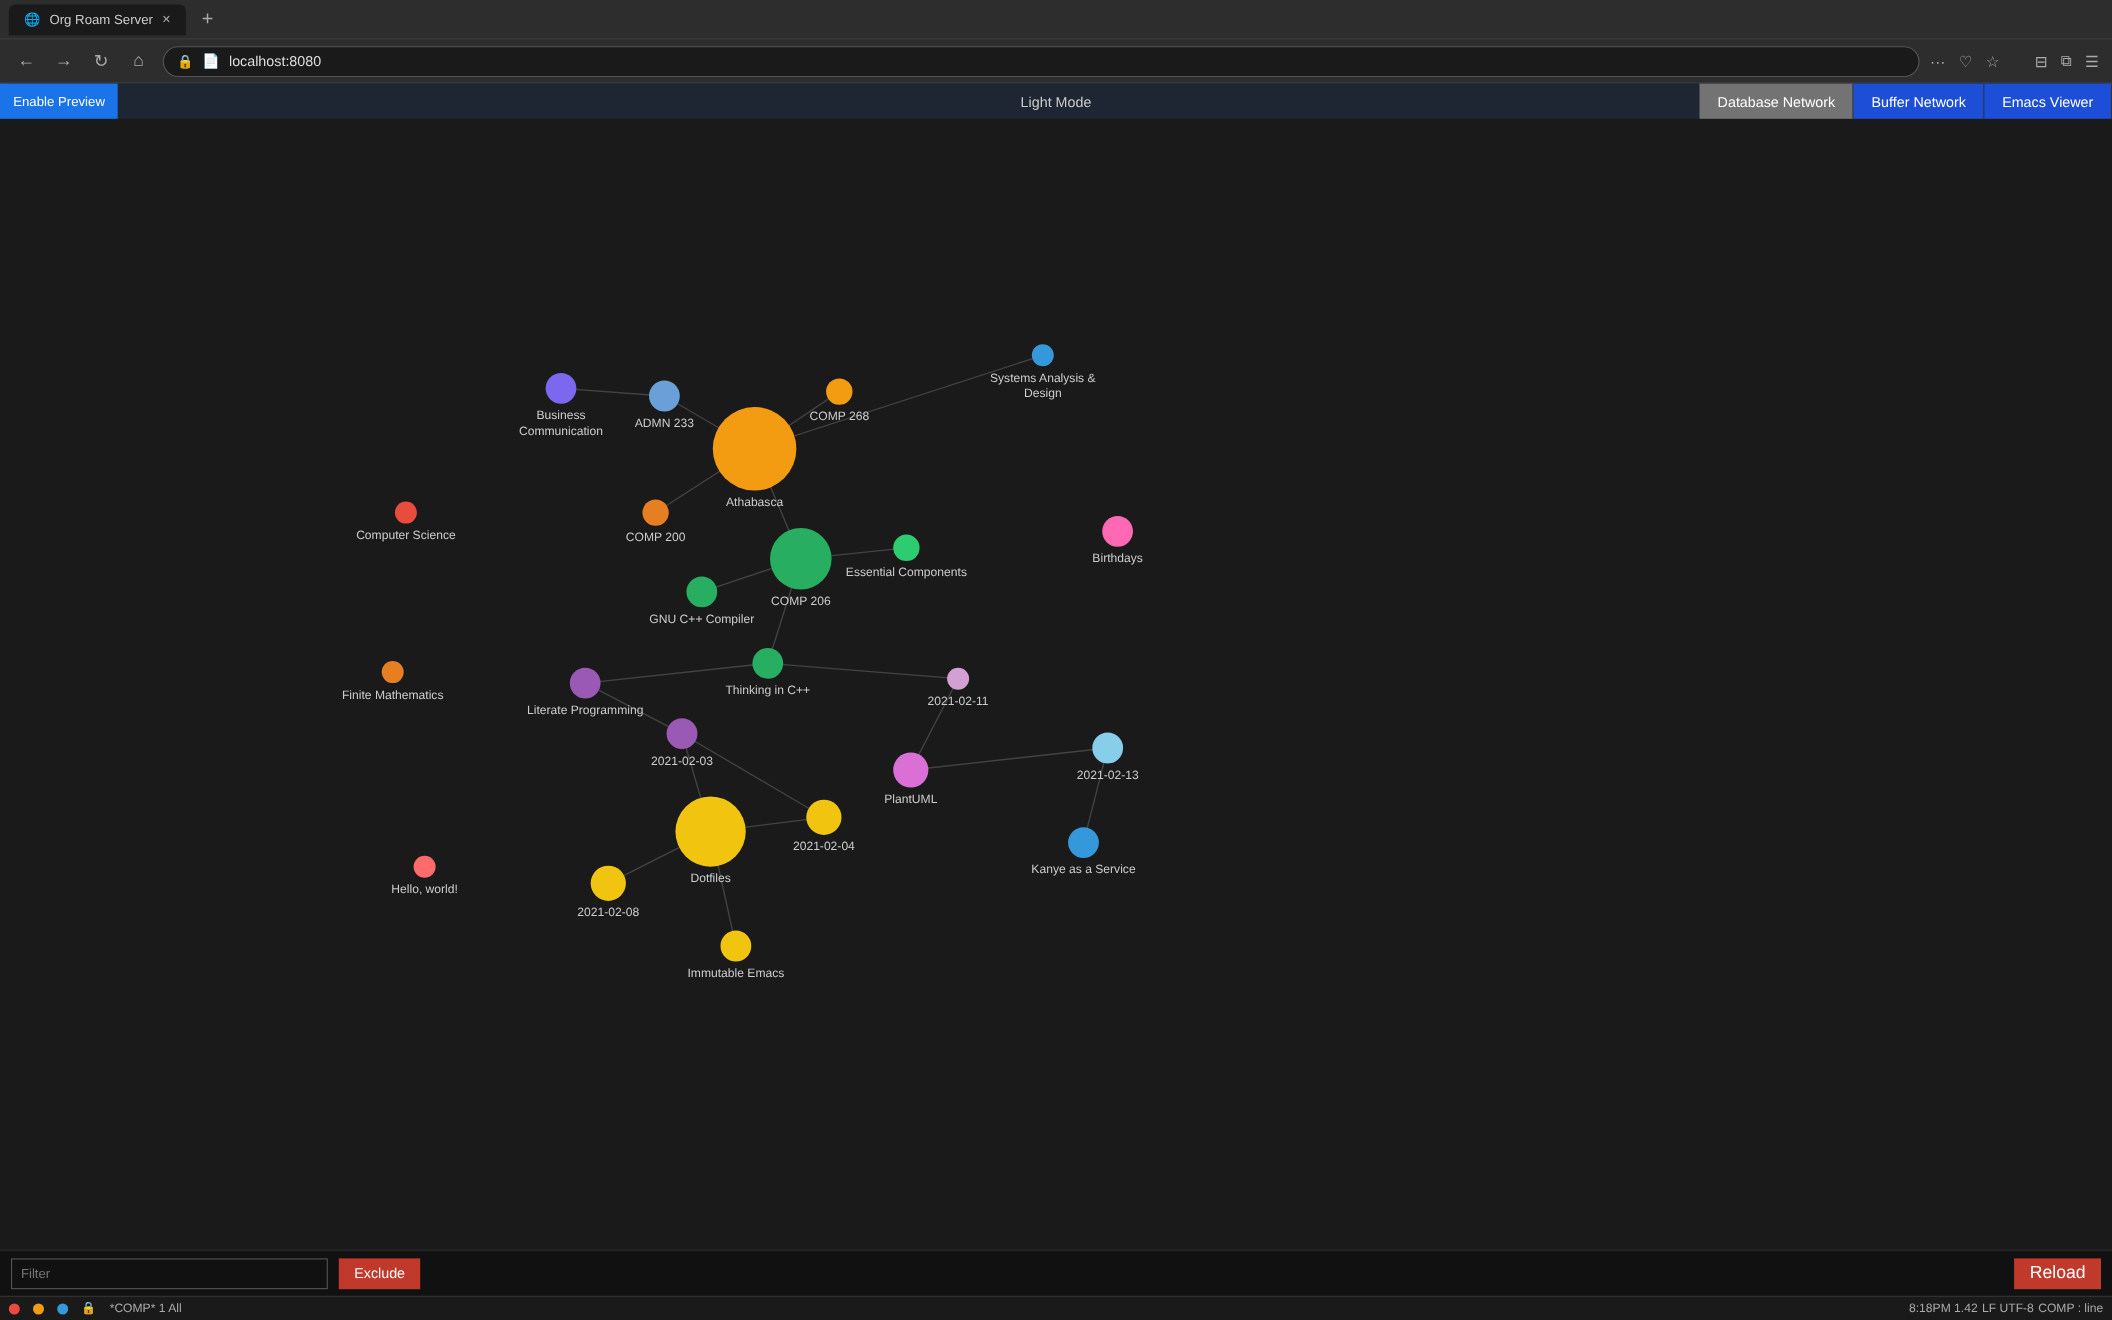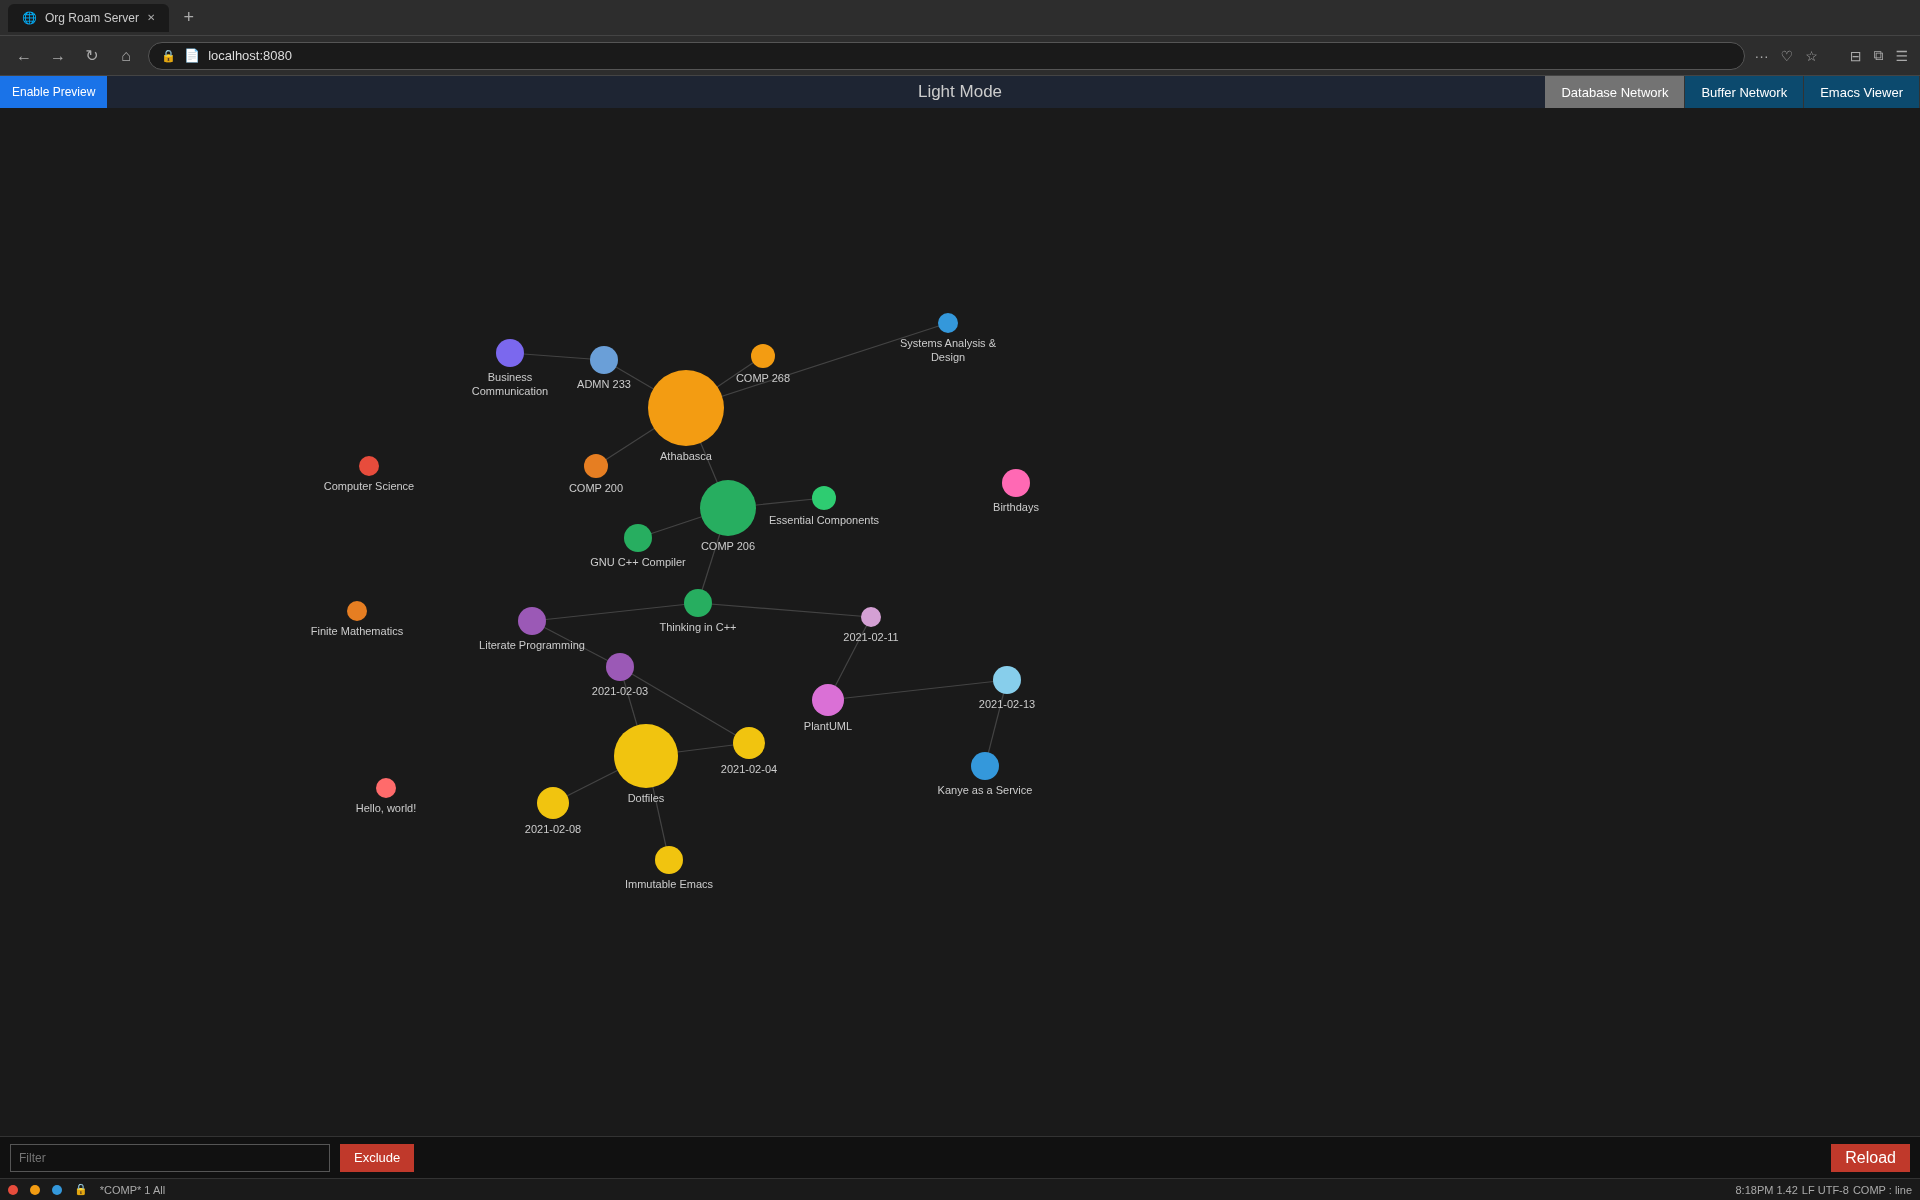--- a/index.html
+++ b/index.html
@@ -85,41 +85,41 @@
       padding: 4px 12px;
       font-size: 12px;
       cursor: pointer;
       height: 32px;
     }
     .light-mode-label {
       position: absolute;
       left: 50%;
       transform: translateX(-50%);
       color: #ccc;
-      font-size: 17px;
+      font-size: 13px;
     }
     .toolbar-right {
       margin-left: auto;
       display: flex;
     }
     .toolbar-nav-btn {
       background: #1a73e8;
       color: white;
       border: none;
       padding: 4px 16px;
       font-size: 13px;
       cursor: pointer;
       height: 32px;
       border-right: 1px solid #333;
     }
     .toolbar-nav-btn.active {
       background: #737373;
     }
     .toolbar-nav-btn:not(.active) {
-      background: #0c4a6e;
+      background: #1d4ed8;
     }
 
     svg.network-svg {
       position: absolute;
       top: 0; left: 0;
       width: 100%;
       height: 100%;
     }
 
     
@@ -130,21 +130,21 @@
       align-items: center;
       padding: 0 10px;
       gap: 10px;
       border-top: 1px solid #333;
     }
     .filter-input {
       background: #111;
       border: 1px solid #555;
       color: #ccc;
       height: 28px;
-      width: 320px;
+      width: 288px;
       padding: 0 8px;
       font-size: 12px;
     }
     .exclude-btn {
       background: #c0392b;
       color: white;
       border: none;
       height: 28px;
       padding: 0 14px;
       cursor: pointer;

